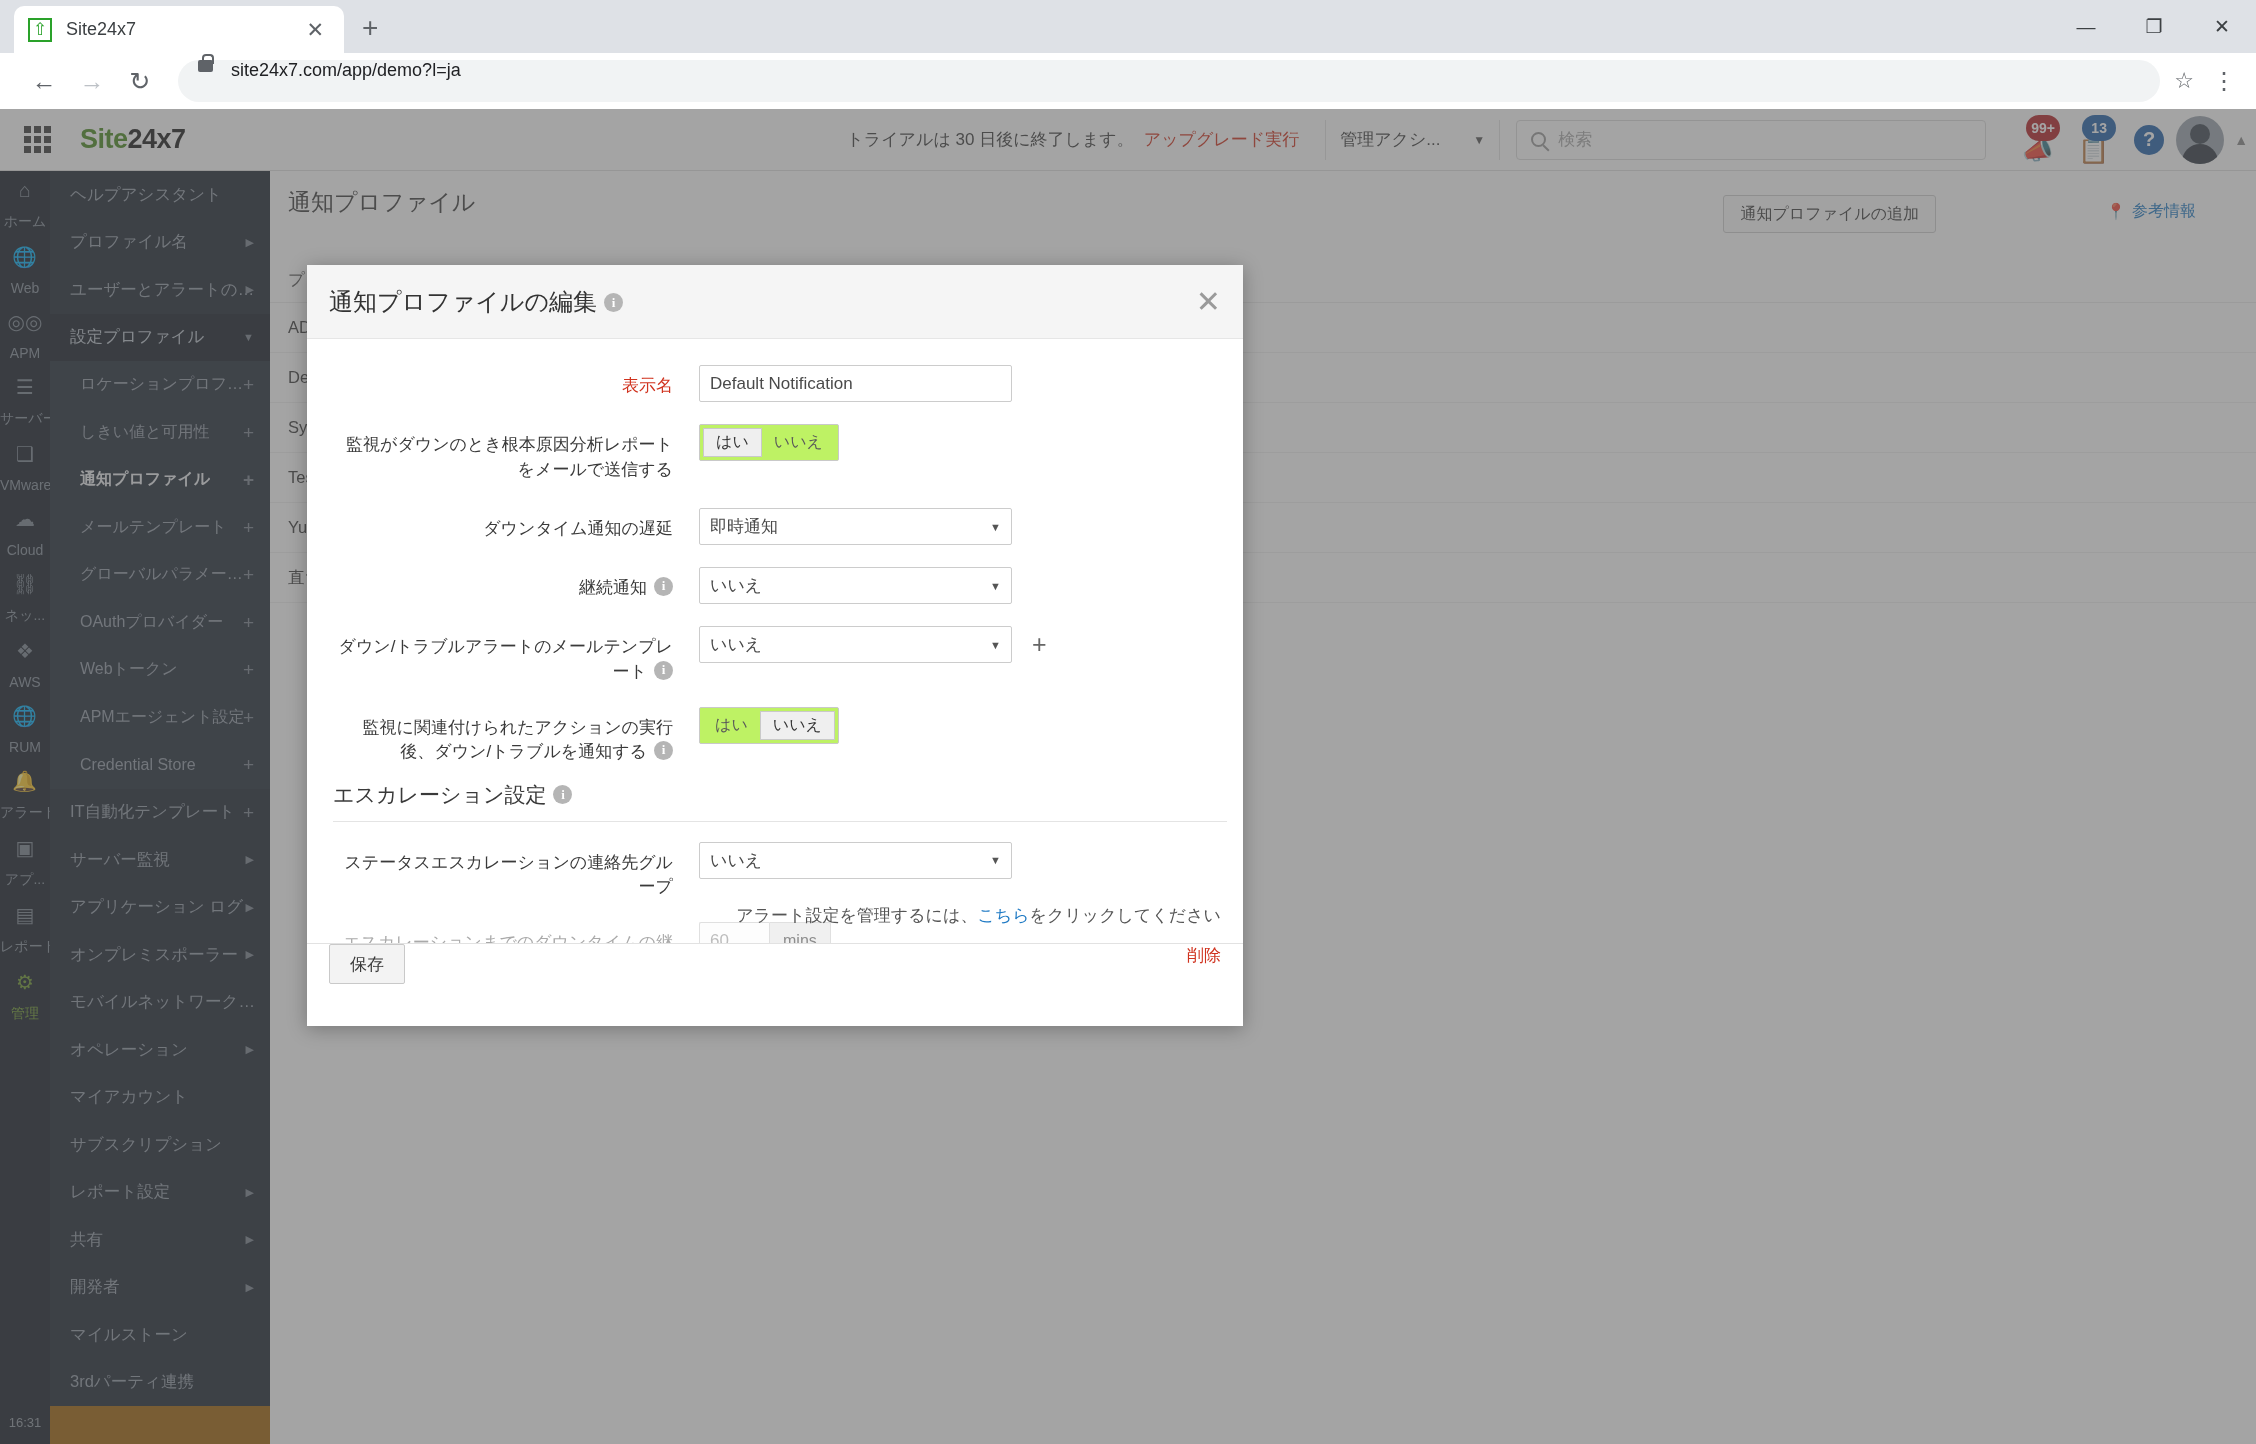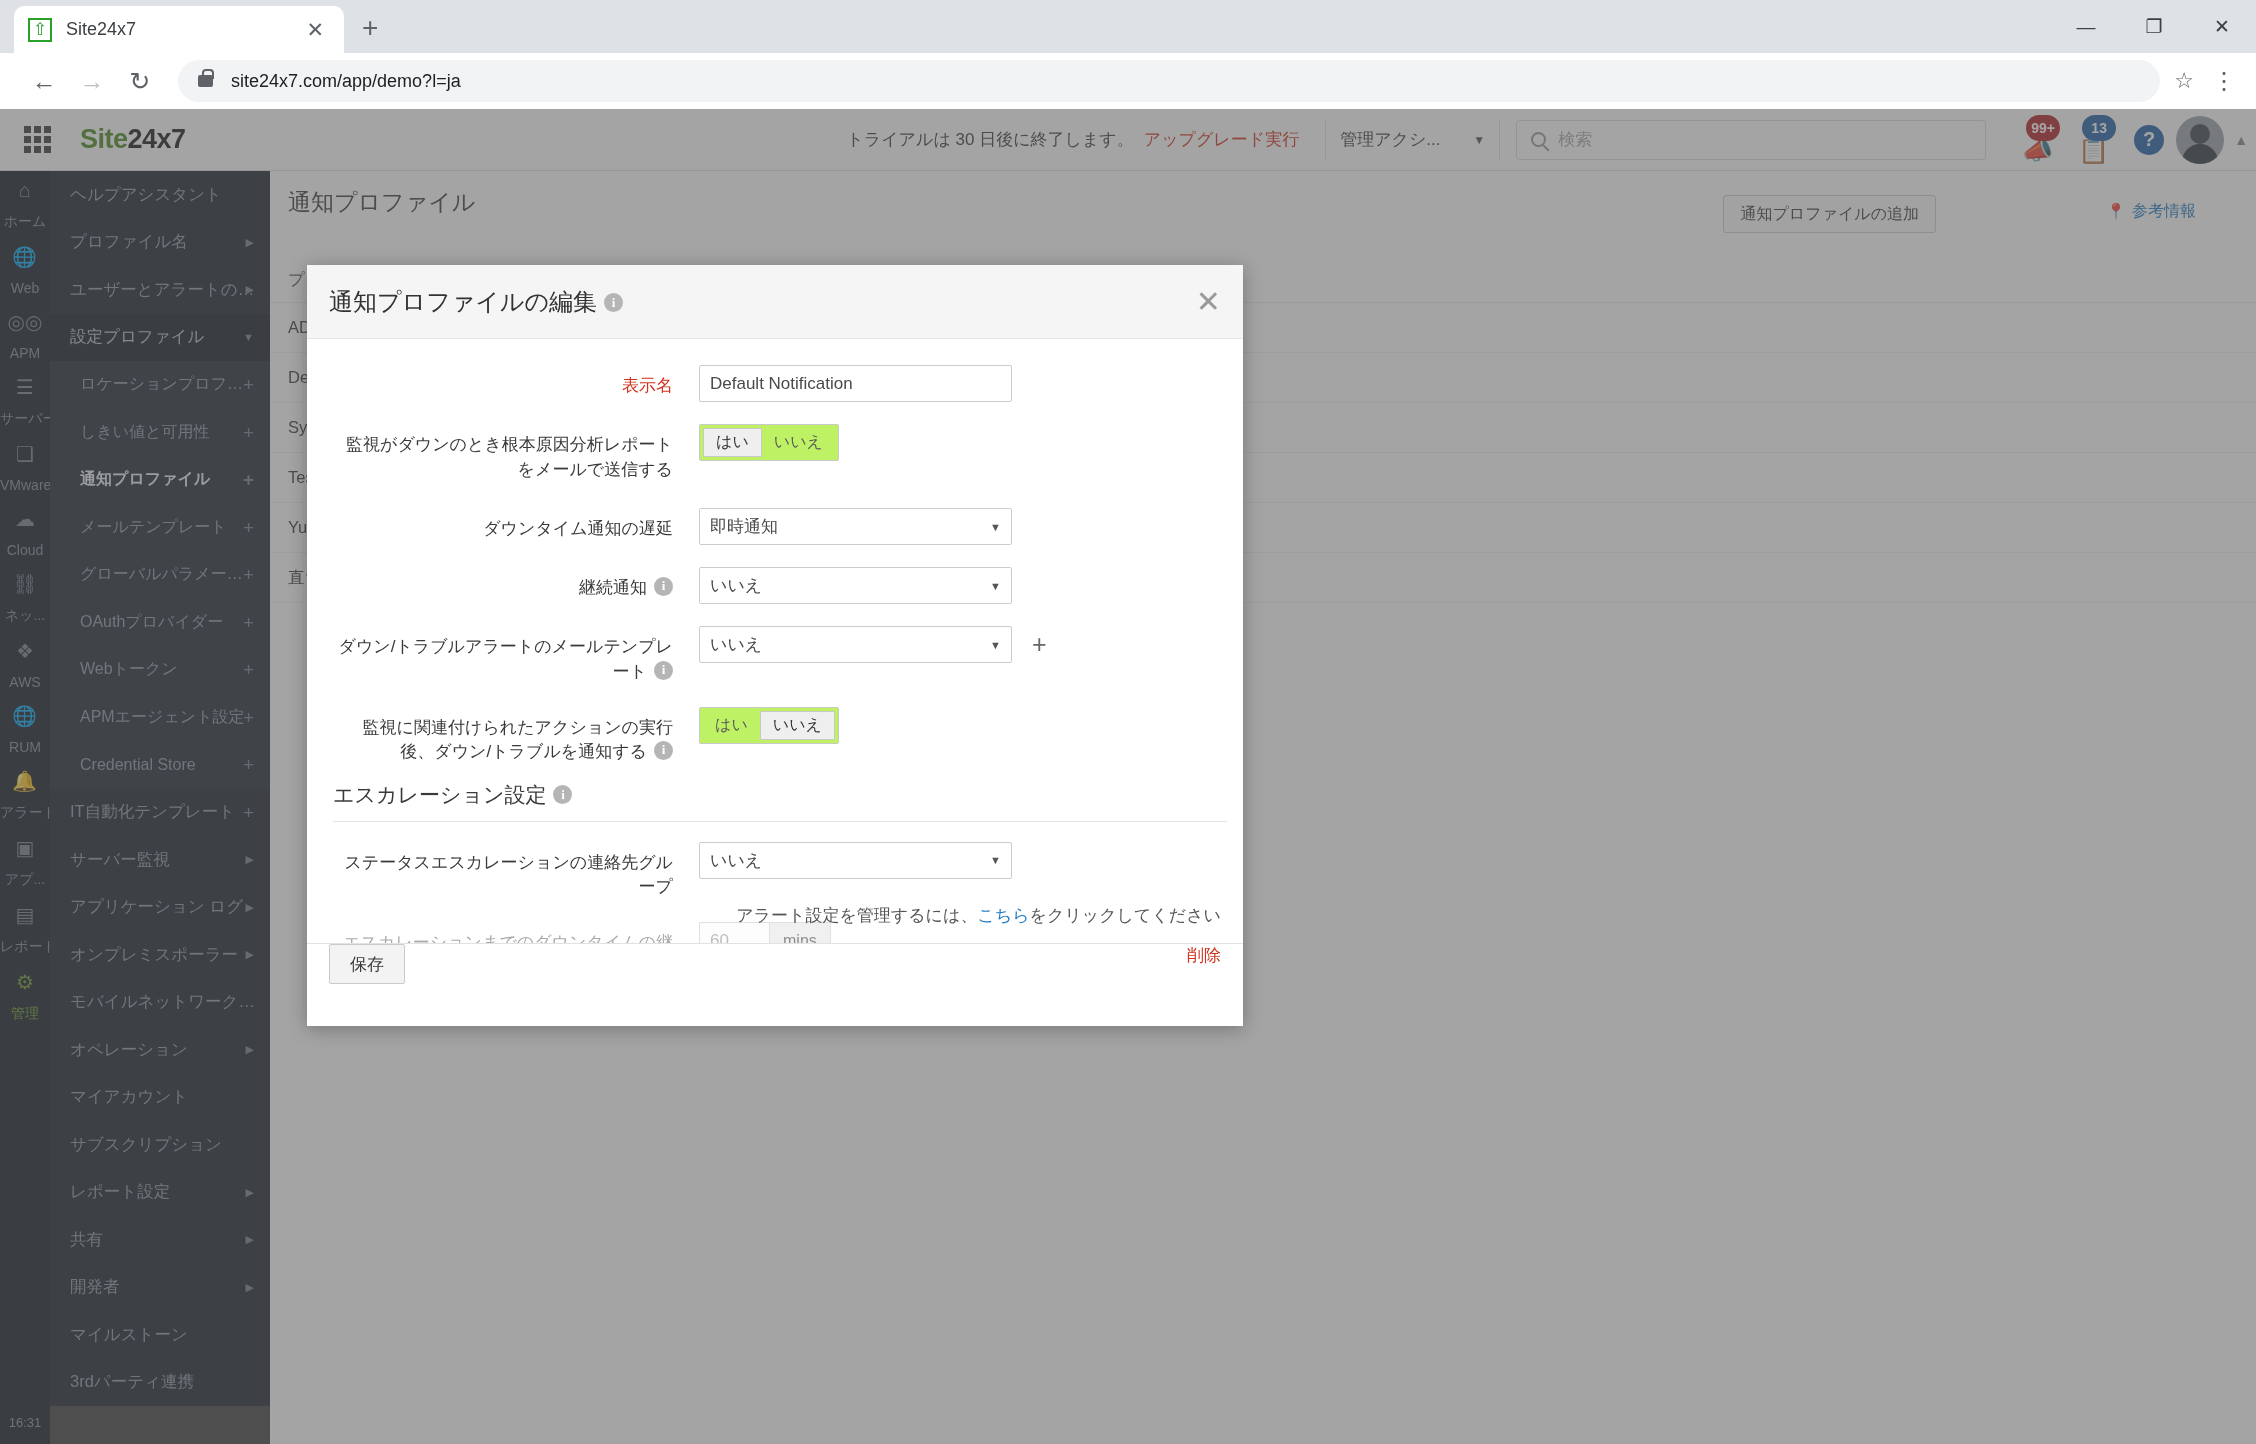--- a/index.html
+++ b/index.html
@@ -48,21 +48,21 @@
     background: #ffffff; display: flex; align-items: center; padding: 0 20px;
   }
   .nav-btn {
     width: 48px; height: 48px; display: flex; align-items: center;
     justify-content: center; font-size: 25px; color: #5f6368; flex: none;
   }
   .nav-btn.fwd { color: #bdc1c6; }
   .omnibox {
     flex: 1; height: 42px; margin-left: 14px; margin-right: 14px;
     background: #f1f3f4; border-radius: 21px;
-    display: flex; align-items: center; padding: 0 20px;
+    display: flex; padding: 0 20px;
   }
   .lock-icon {
     width: 15px; height: 12px; background: #5f6368; position: relative;
     border-radius: 2px; margin-right: 18px; flex: none;
   }
   .lock-icon::before {
     content: ""; position: absolute; left: 3.5px; top: -6px;
     width: 8px; height: 8px; border: 2px solid #5f6368;
     border-bottom: none; border-radius: 4px 4px 0 0;
   }
@@ -167,21 +167,21 @@
   .rail-item.active .rail-glyph,
   .rail-item.active .rail-label { color: #6f9a2e; }
   .rail-clock {
     position: absolute; left: 0; bottom: 14px; width: 50px;
     text-align: center; font-size: 13px; color: #8b949e;
   }
 
   
   .subnav {
     position: absolute; left: 50px; top: 62px; width: 220px; height: 1273px;
-    background: #404040; overflow: hidden;
+    background: #a16207; overflow: hidden;
   }
   .nav-row {
     height: 47.5px; display: flex; align-items: center;
     padding: 0 14px 0 20px; color: #9099a4; font-size: 16.5px;
     white-space: nowrap; position: relative;
   }
   .nav-row.group { background: #1b2430; }
   .nav-row.expanded { background: #141c26; color: #b9c1cb; }
   .nav-row.sub { background: #202a37; padding-left: 30px; font-size: 16px; }
   .nav-row.sub.current { color: #e8ebee; font-weight: bold; }

